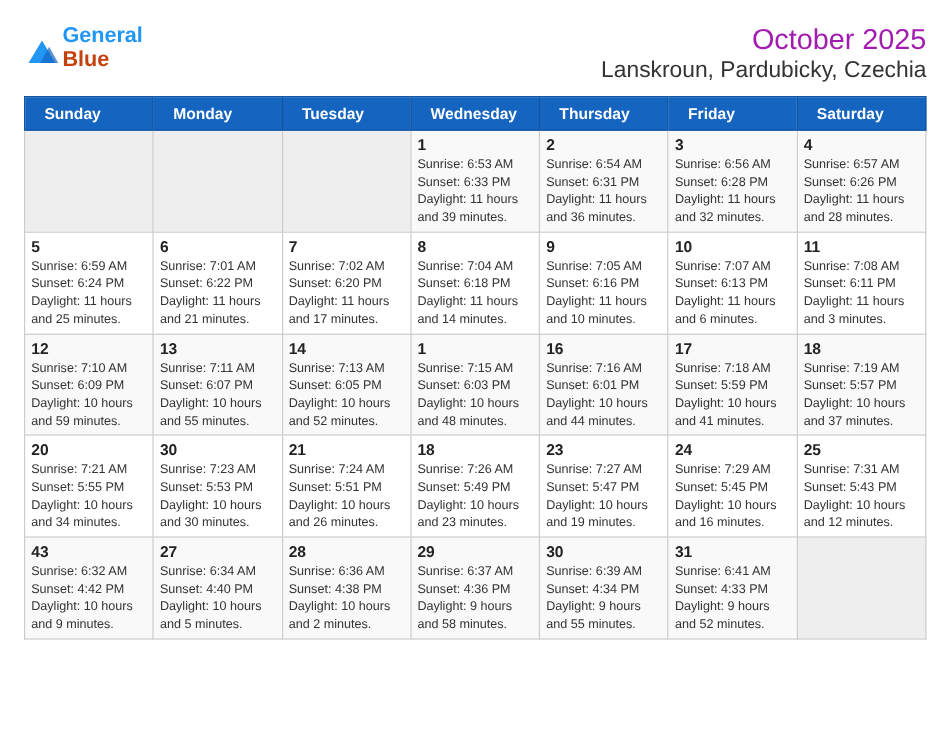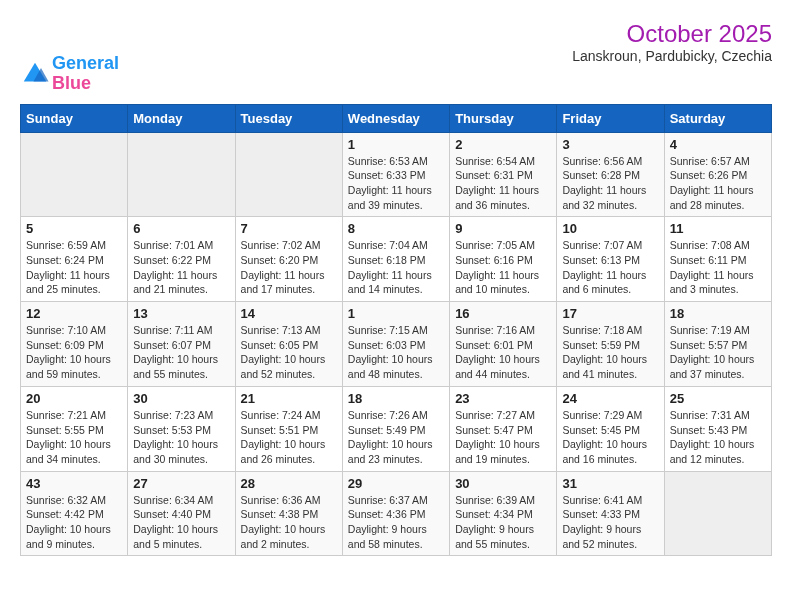--- a/index.html
+++ b/index.html
@@ -11,22 +11,21 @@
       padding: 20px;
     }
     .header {
       display: flex;
       justify-content: space-between;
       align-items: flex-start;
       margin-bottom: 10px;
     }
     .logo {
       display: flex;
-      align-items: center;
-      margin-top: 34px;
+      align-items: flex-end;
     }
     .logo-text {
       font-size: 18px;
       font-weight: bold;
       color: #1a3a5c;
       line-height: 1.1;
     }
     .logo-text span {
       color: #2196F3;
     }
@@ -37,33 +36,33 @@
     }
     .title-block {
       text-align: right;
     }
     .month-title {
       font-size: 24px;
       color: #a21caf;
       font-weight: normal;
     }
     .location {
-      font-size: 14px;
+      font-size: 19px;
       color: #333;
     }
     table {
       width: 100%;
       border-collapse: collapse;
       font-size: 11px;
     }
     thead tr th {
       background: #1565C0;
       color: #fff;
       text-align: left;
-      padding: 6px 5px;
+      padding: 6px 16px;
       font-size: 13px;
       font-weight: bold;
       border: 1px solid #1255a0;
     }
     tbody tr td {
       border: 1px solid #ccc;
       vertical-align: top;
       width: 107px;
       min-height: 90px;
       padding: 4px 5px;
@@ -92,21 +91,21 @@
 <body>
 
 <div class="header">
   <div class="logo">
     <svg class="logo-icon" viewBox="0 0 40 40">
       <polygon points="20,5 35,30 5,30" fill="#2196F3"></polygon>
       <polygon points="28,12 38,30 18,30" fill="#1565C0" opacity="0.7"></polygon>
     </svg>
     <div class="logo-text">
       <div><span>General</span></div>
-      <div><span style="color:#ec4899">Blue</span></div>
+      <div><span style="color:#c2410c">Blue</span></div>
     </div>
   </div>
   <div class="title-block">
     <div class="month-title">October 2025</div>
     <div class="location">Lanskroun, Pardubicky, Czechia</div>
   </div>
 </div>
 
 <table>
   <thead>

